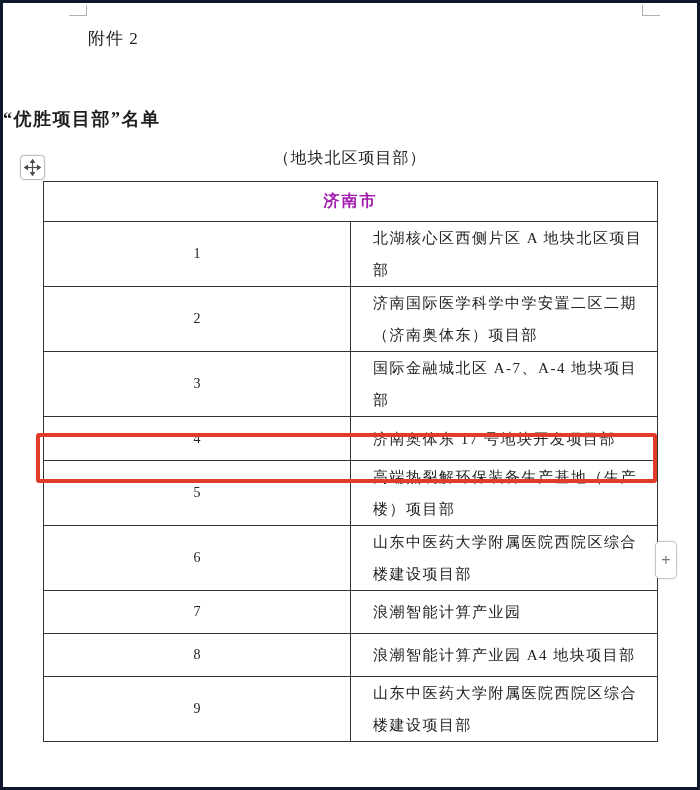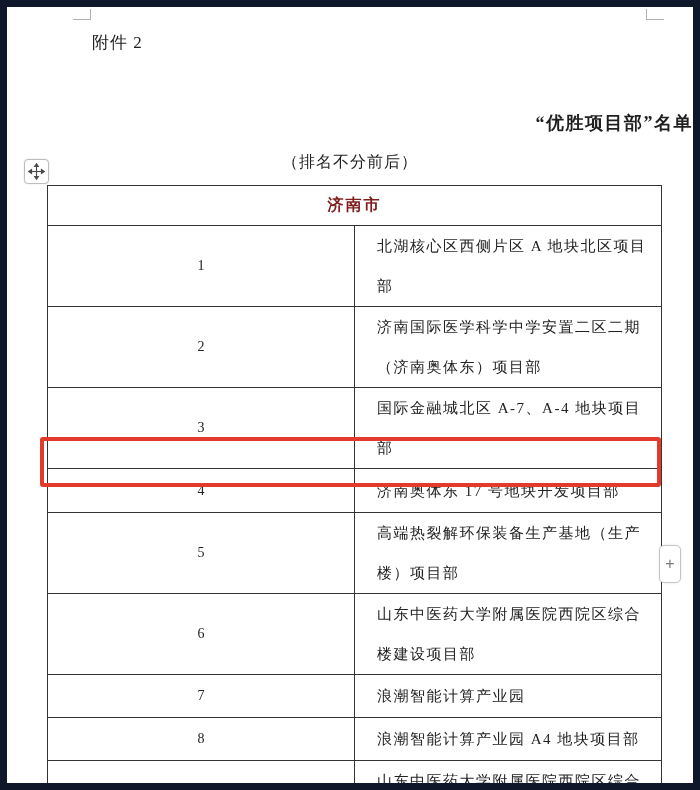--- a/index.html
+++ b/index.html
@@ -2,34 +2,34 @@
 <html><head>
 <meta charset="utf-8">
 <style>
   * { margin: 0; padding: 0; box-sizing: border-box; }
   html, body { background: #fff; }
   .page {
     position: relative;
     width: 700px;
     height: 790px;
     background: #ffffff;
-    border: 7px solid #0f172a;
+    border: 3px solid #0f172a;
     overflow: hidden;
     font-family: "Liberation Serif", "DejaVu Serif", serif;
     color: #1f1f1f;
   }
   
   .cropmark { position: absolute; width: 18px; height: 11px; }
   .cropmark.tl { left: 66px; top: 2px; border-right: 1px solid #b0b0b0; border-bottom: 1px solid #b0b0b0; }
   .cropmark.tr { left: 639px; top: 2px; border-left: 1px solid #b0b0b0; border-bottom: 1px solid #b0b0b0; }
 
   .attachment { position: absolute; left: 85px; top: 24px; font-size: 17px; letter-spacing: 1px; }
   .title1 { position: absolute; left: 0; top: 60px; width: 100%; text-align: center;
             font-size: 18px; font-weight: 600; letter-spacing: 1.5px; }
-  .title2 { position: absolute; left: 0; top: 104px; width: 100%; text-align: right;
+  .title2 { position: absolute; left: 0; top: 104px; width: 100%; text-align: left;
             font-size: 18px; font-weight: 600; letter-spacing: 1.5px; }
   .note   { position: absolute; left: 0; top: 145px; width: 100%; text-align: center;
             font-size: 16px; letter-spacing: 1px; }
 
   
   .move-handle {
     position: absolute; left: 17px; top: 152px; width: 25px; height: 25px;
     background: #fff; border: 1px solid #bcbcbc; border-radius: 4px;
     display: flex; align-items: center; justify-content: center;
     box-shadow: 0 0 2px rgba(0,0,0,0.12); cursor: move;
@@ -39,23 +39,23 @@
   .doc-table {
     position: absolute; left: 40px; top: 178px; width: 615px;
     border-collapse: collapse; table-layout: fixed;
   }
   .doc-table td {
     border: 1.6px solid #333; vertical-align: middle;
     font-size: 15px; letter-spacing: 1.5px; color: #222;
   }
   .doc-table td.no { width: 75px; text-align: center; font-size: 14px; letter-spacing: 0; }
   .doc-table td.nm { padding-left: 22px; padding-right: 8px; text-align: left;
-                     white-space: pre-line; line-height: 40px; }
+                     white-space: pre-line; line-height: 32px; }
   .doc-table tr.hdr td {
-    text-align: center; font-weight: bold; font-size: 16px; letter-spacing: 2px; color: #7f1d1d;
+    text-align: center; font-weight: bold; font-size: 16px; letter-spacing: 2px; color: #a21caf;
   }
 
   
   .highlight-box {
     position: absolute; left: 33px; top: 430px; width: 621px; height: 50px;
     border: 4px solid #e23b2c; border-radius: 3px;
     pointer-events: none; z-index: 5;
   }
 
   
@@ -71,21 +71,21 @@
 </head>
 <body>
 
 <div class="page">
 
   <div class="cropmark tl"></div>
   <div class="cropmark tr"></div>
 
   <div class="attachment">附件 2</div>
   <div class="title2">“优胜项目部”名单</div>
-  <div class="note">（排名不分前后）</div>
+  <div class="note">（地块北区项目部）</div>
 
   <div class="move-handle">
     <span style="display:flex">
       <svg viewBox="0 0 24 24" width="17" height="17" aria-hidden="true">
         <g stroke="#4a4a4a" stroke-width="1.6" fill="#4a4a4a">
           <line x1="12" y1="4" x2="12" y2="20"></line>
           <line x1="4" y1="12" x2="20" y2="12"></line>
           <polygon points="12,1 9.4,5 14.6,5"></polygon>
           <polygon points="12,23 9.4,19 14.6,19"></polygon>
           <polygon points="1,12 5,9.4 5,14.6"></polygon>

